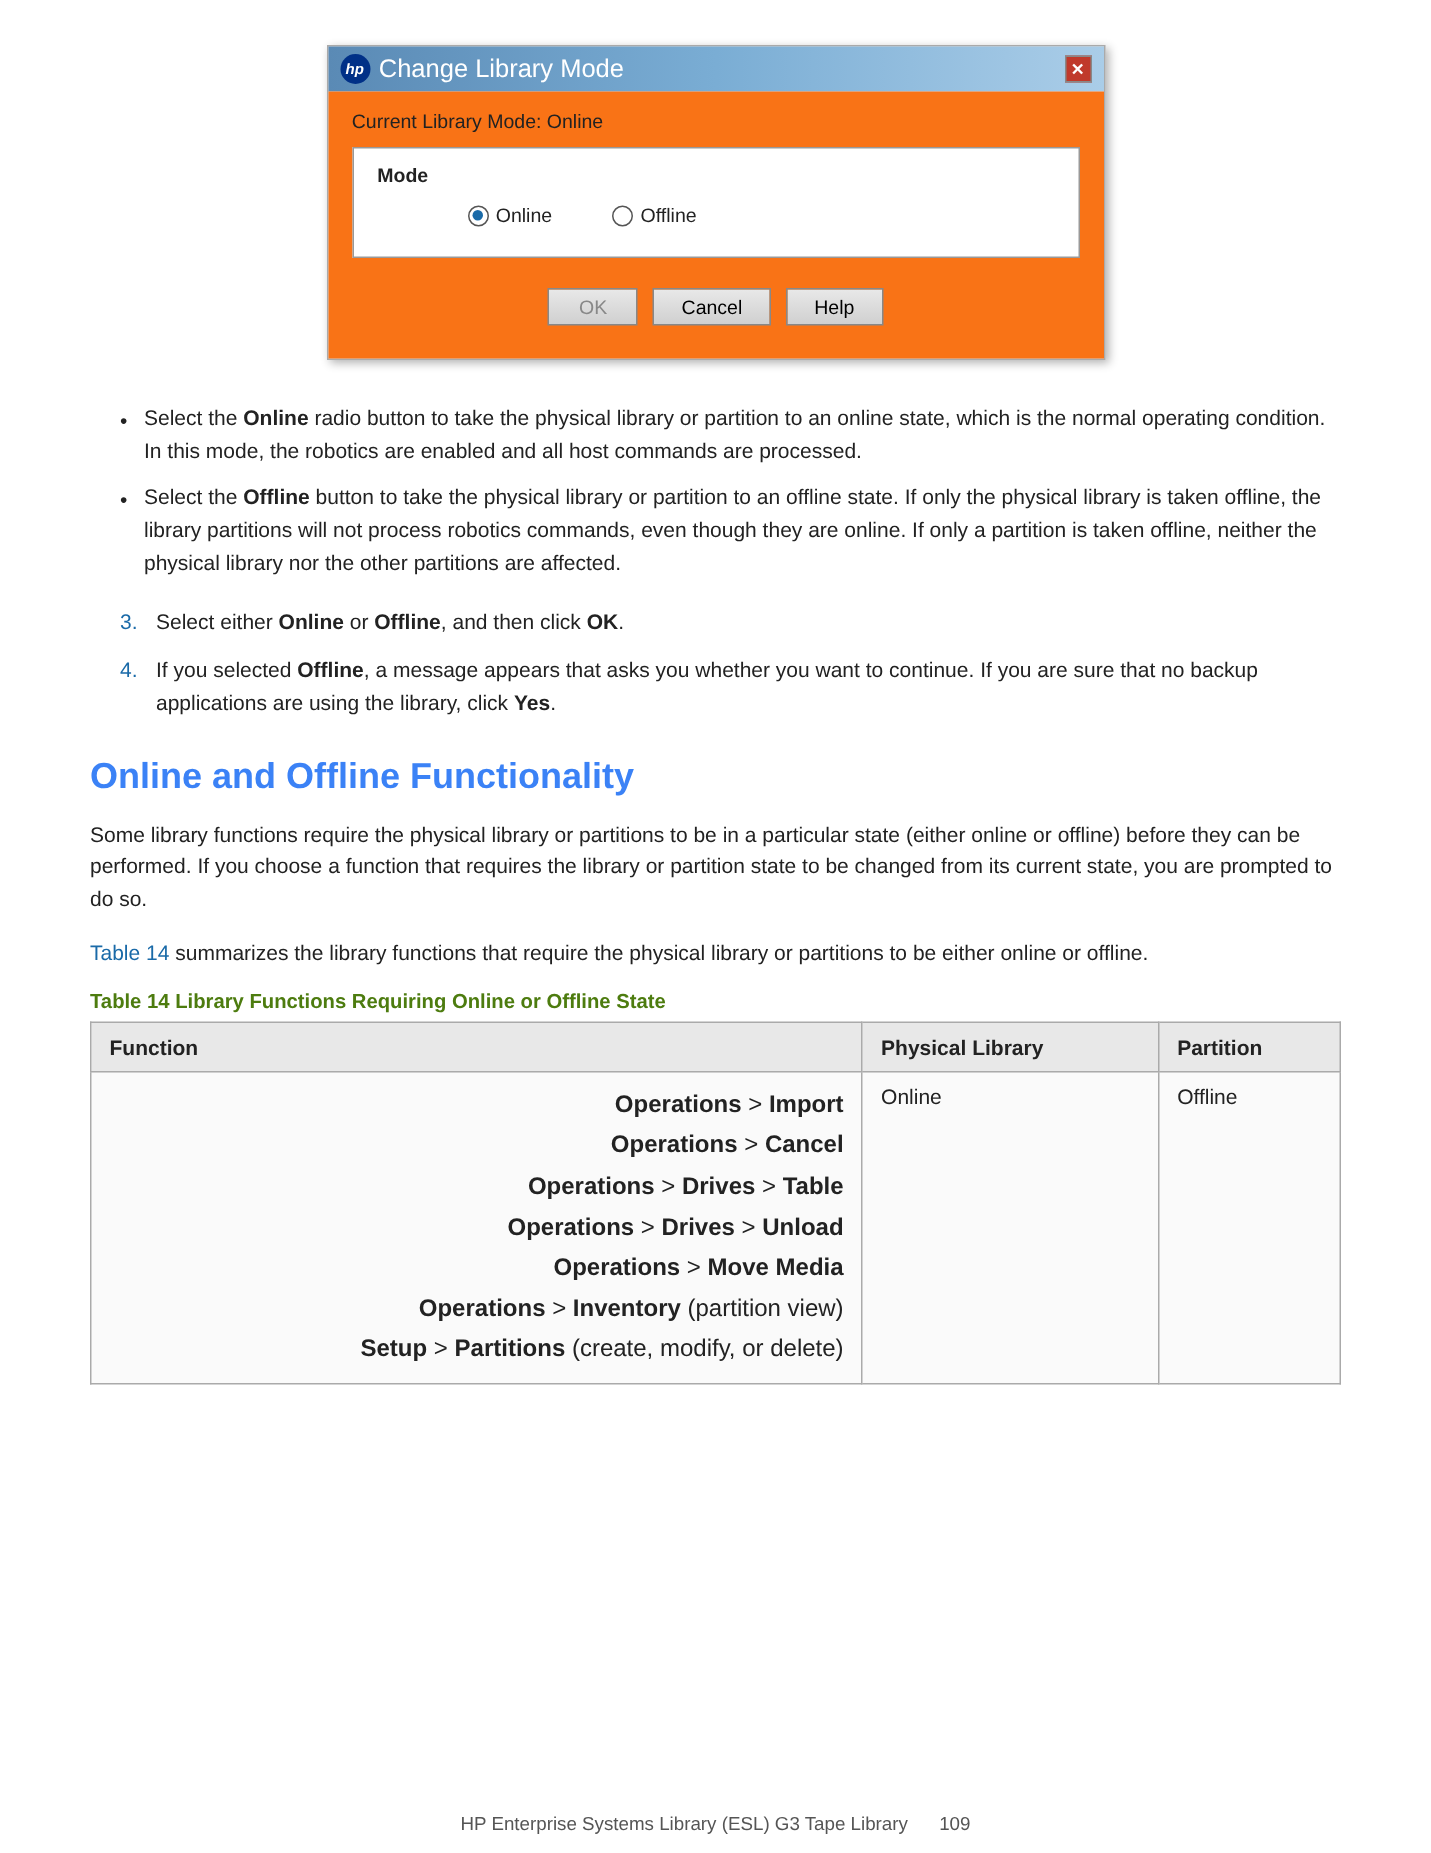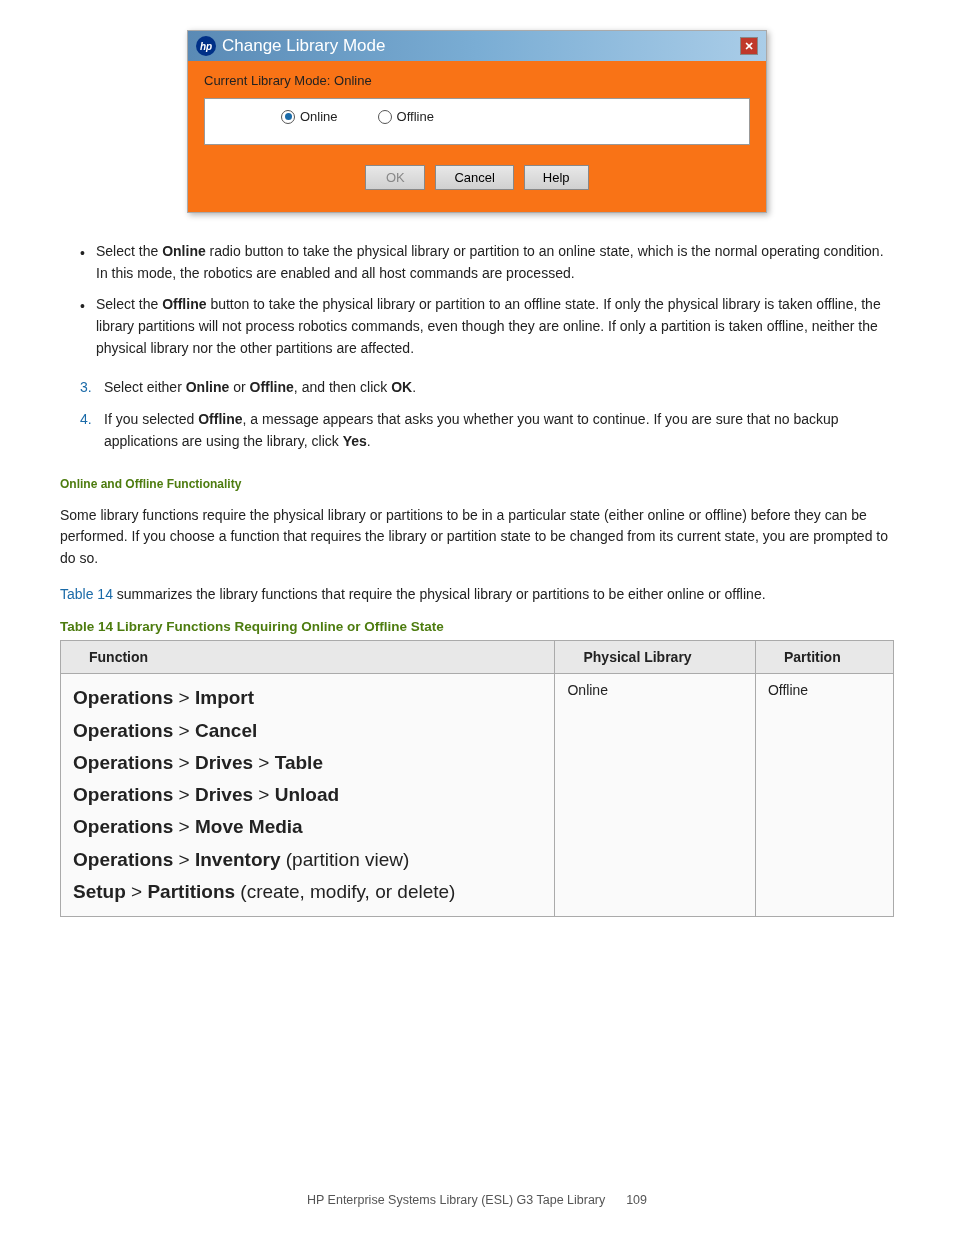--- a/index.html
+++ b/index.html
@@ -15,21 +15,21 @@
 
     
     .dialog-container {
       display: flex;
       justify-content: center;
       margin-bottom: 28px;
     }
     .dialog {
       border: 1px solid #aaa;
       background: #f0f0f0;
-      width: 580px;
+      width: 519px;
       box-shadow: 2px 2px 6px rgba(0,0,0,0.3);
     }
     .dialog-titlebar {
       background: linear-gradient(to right, #5a8ab5, #7aadd4, #aacde8);
       padding: 5px 8px;
       display: flex;
       align-items: center;
       justify-content: space-between;
     }
     .dialog-title-left {
@@ -169,22 +169,22 @@
       font-size: 14px;
     }
     .num-text {
       flex: 1;
       font-size: 14px;
       line-height: 1.55;
     }
 
     
     .section-heading {
-      color: #4d7c0f;
-      font-size: 12px;
+      color: #3b82f6;
+      font-size: 24px;
       font-weight: bold;
       margin: 24px 0 14px 0;
       border-bottom: none;
     }
 
     .section-body {
       font-size: 14px;
       line-height: 1.55;
       margin-bottom: 14px;
     }
@@ -210,47 +210,48 @@
     
     .data-table {
       width: 100%;
       border-collapse: collapse;
       font-size: 14px;
       margin-bottom: 30px;
     }
     .data-table th {
       background: #e8e8e8;
       border: 1px solid #aaa;
-      padding: 8px 28px;
+      padding: 8px 12px;
       font-weight: bold;
       text-align: left;
     }
     .data-table td {
       border: 1px solid #aaa;
       padding: 8px 12px;
       vertical-align: top;
     }
     .data-table tr:nth-child(odd) td {
       background: #fafafa;
     }
     .data-table tr:nth-child(even) td {
       background: #fff;
     }
     .cell-func {
-      font-size: 19px;
+      font-size: 16px;
       line-height: 1.7;
+      text-align: right;
     }
     .cell-func .func-line {
       display: block;
     }
 
     
     .page-footer {
       position: fixed;
-      bottom: 28px;
+      bottom: 12px;
       left: 0;
       right: 0;
       text-align: center;
       font-size: 12.5px;
       color: #555;
     }
     .page-number {
       font-size: 12.5px;
     }
   </style>
@@ -262,20 +263,21 @@
     <div class="dialog-titlebar">
       <div class="dialog-title-left">
         <div class="hp-logo">hp</div>
         <span class="dialog-title-text">Change Library Mode</span>
       </div>
       <div class="dialog-close-btn">✕</div>
     </div>
     <div class="dialog-body">
       <div class="dialog-current-mode">Current Library Mode:  Online</div>
       <div class="mode-group">
+        <div class="mode-group-legend">Mode</div>
         <div class="radio-row">
           <div class="radio-item">
             <div class="radio-circle selected"></div>
             <span>Online</span>
           </div>
           <div class="radio-item">
             <div class="radio-circle"></div>
             <span>Offline</span>
           </div>
         </div>

